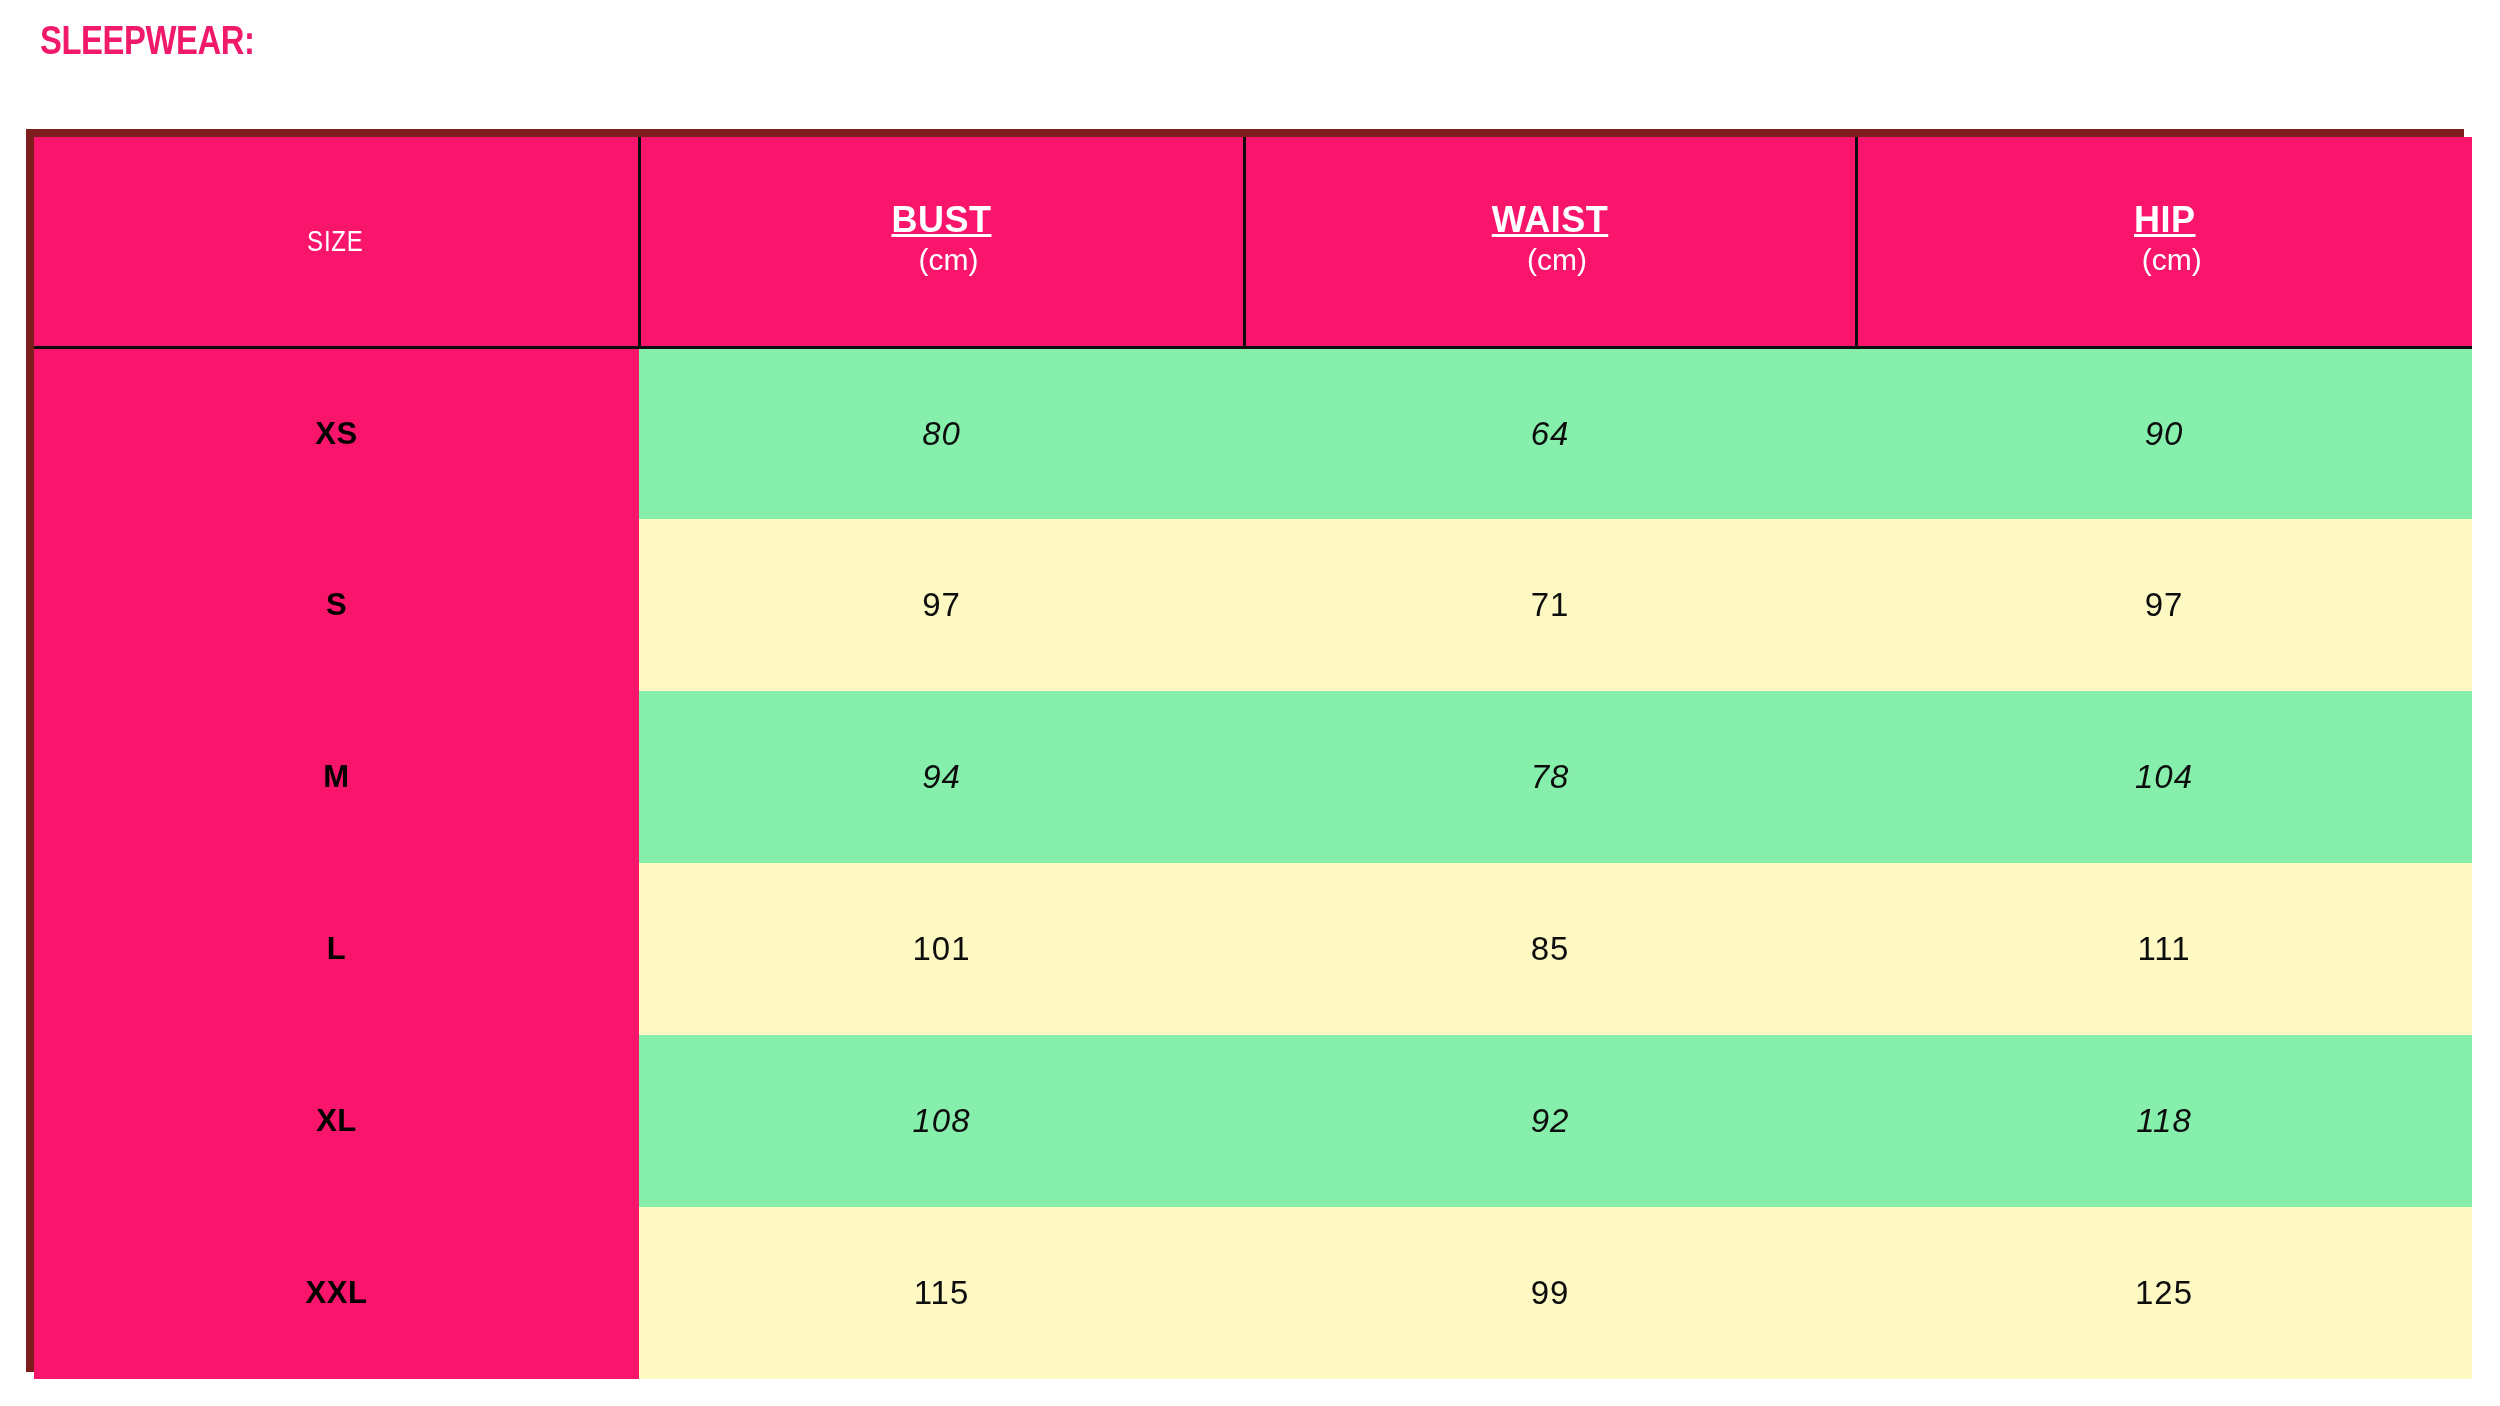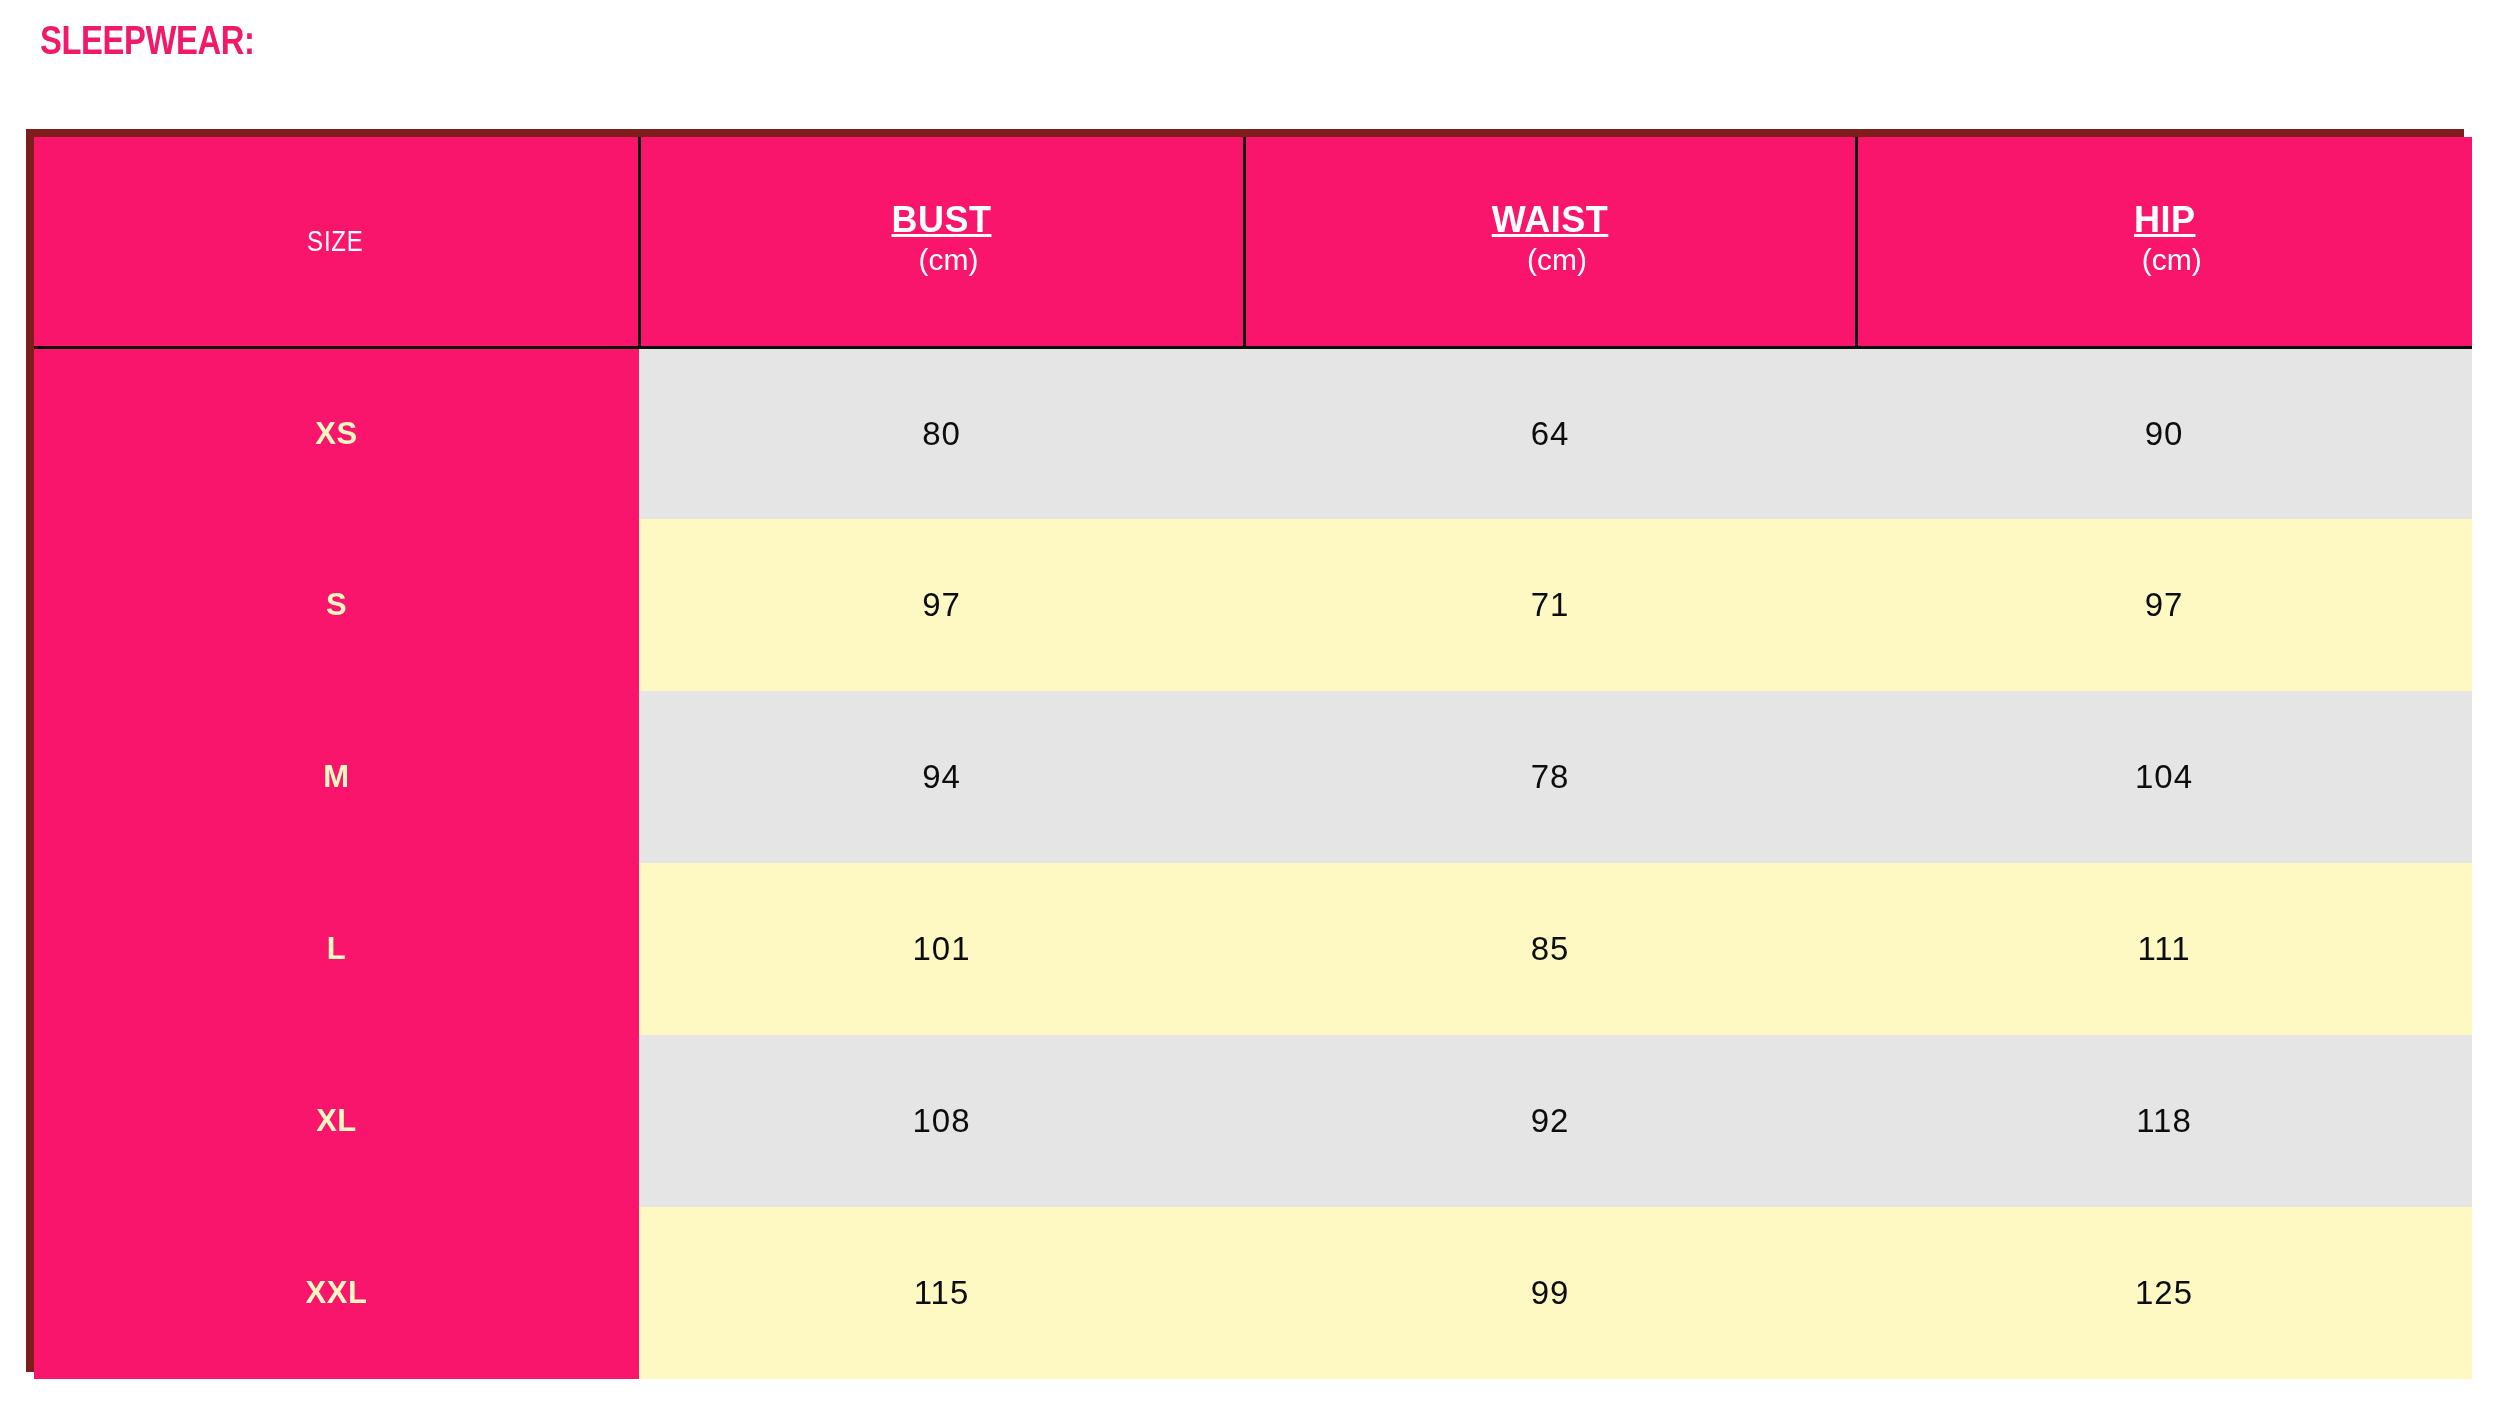--- a/index.html
+++ b/index.html
@@ -101,40 +101,40 @@
     line-height: 1.45;
     display: block;
     margin-left: 14px;
   }
 
   
   tr.data-row { height: 172px; }
 
   td.size-cell {
     background: #F9156B;
-    color: #fef9c3;
+    color: #000000;
     font-size: 31px;
     font-weight: bold;
     letter-spacing: 0.5px;
     border-right: 3px solid #0d0d0d;
     border-bottom: 3px solid #0d0d0d;
   }
   td.val-cell {
     color: #0d0d0d;
     font-size: 33px;
     font-weight: normal;
     letter-spacing: 1px;
     border-right: 3px solid #0d0d0d;
     border-bottom: 3px solid #0d0d0d;
   }
   td.val-cell:last-child { border-right: 0; }
 
   tr.data-row:last-child td { border-bottom: 0; }
 
-  tr.band-dark  td.val-cell { background: #e5e5e5; }
+  tr.band-dark  td.val-cell { background: #86efac; font-style: italic; }
   tr.band-light td.val-cell { background: #fef9c3; }
 </style>
 </head>
 <body>
 
 <div class="page">
 
   <div class="chart-title">SLEEPWEAR:</div>
 
   <div class="size-table-wrap">

